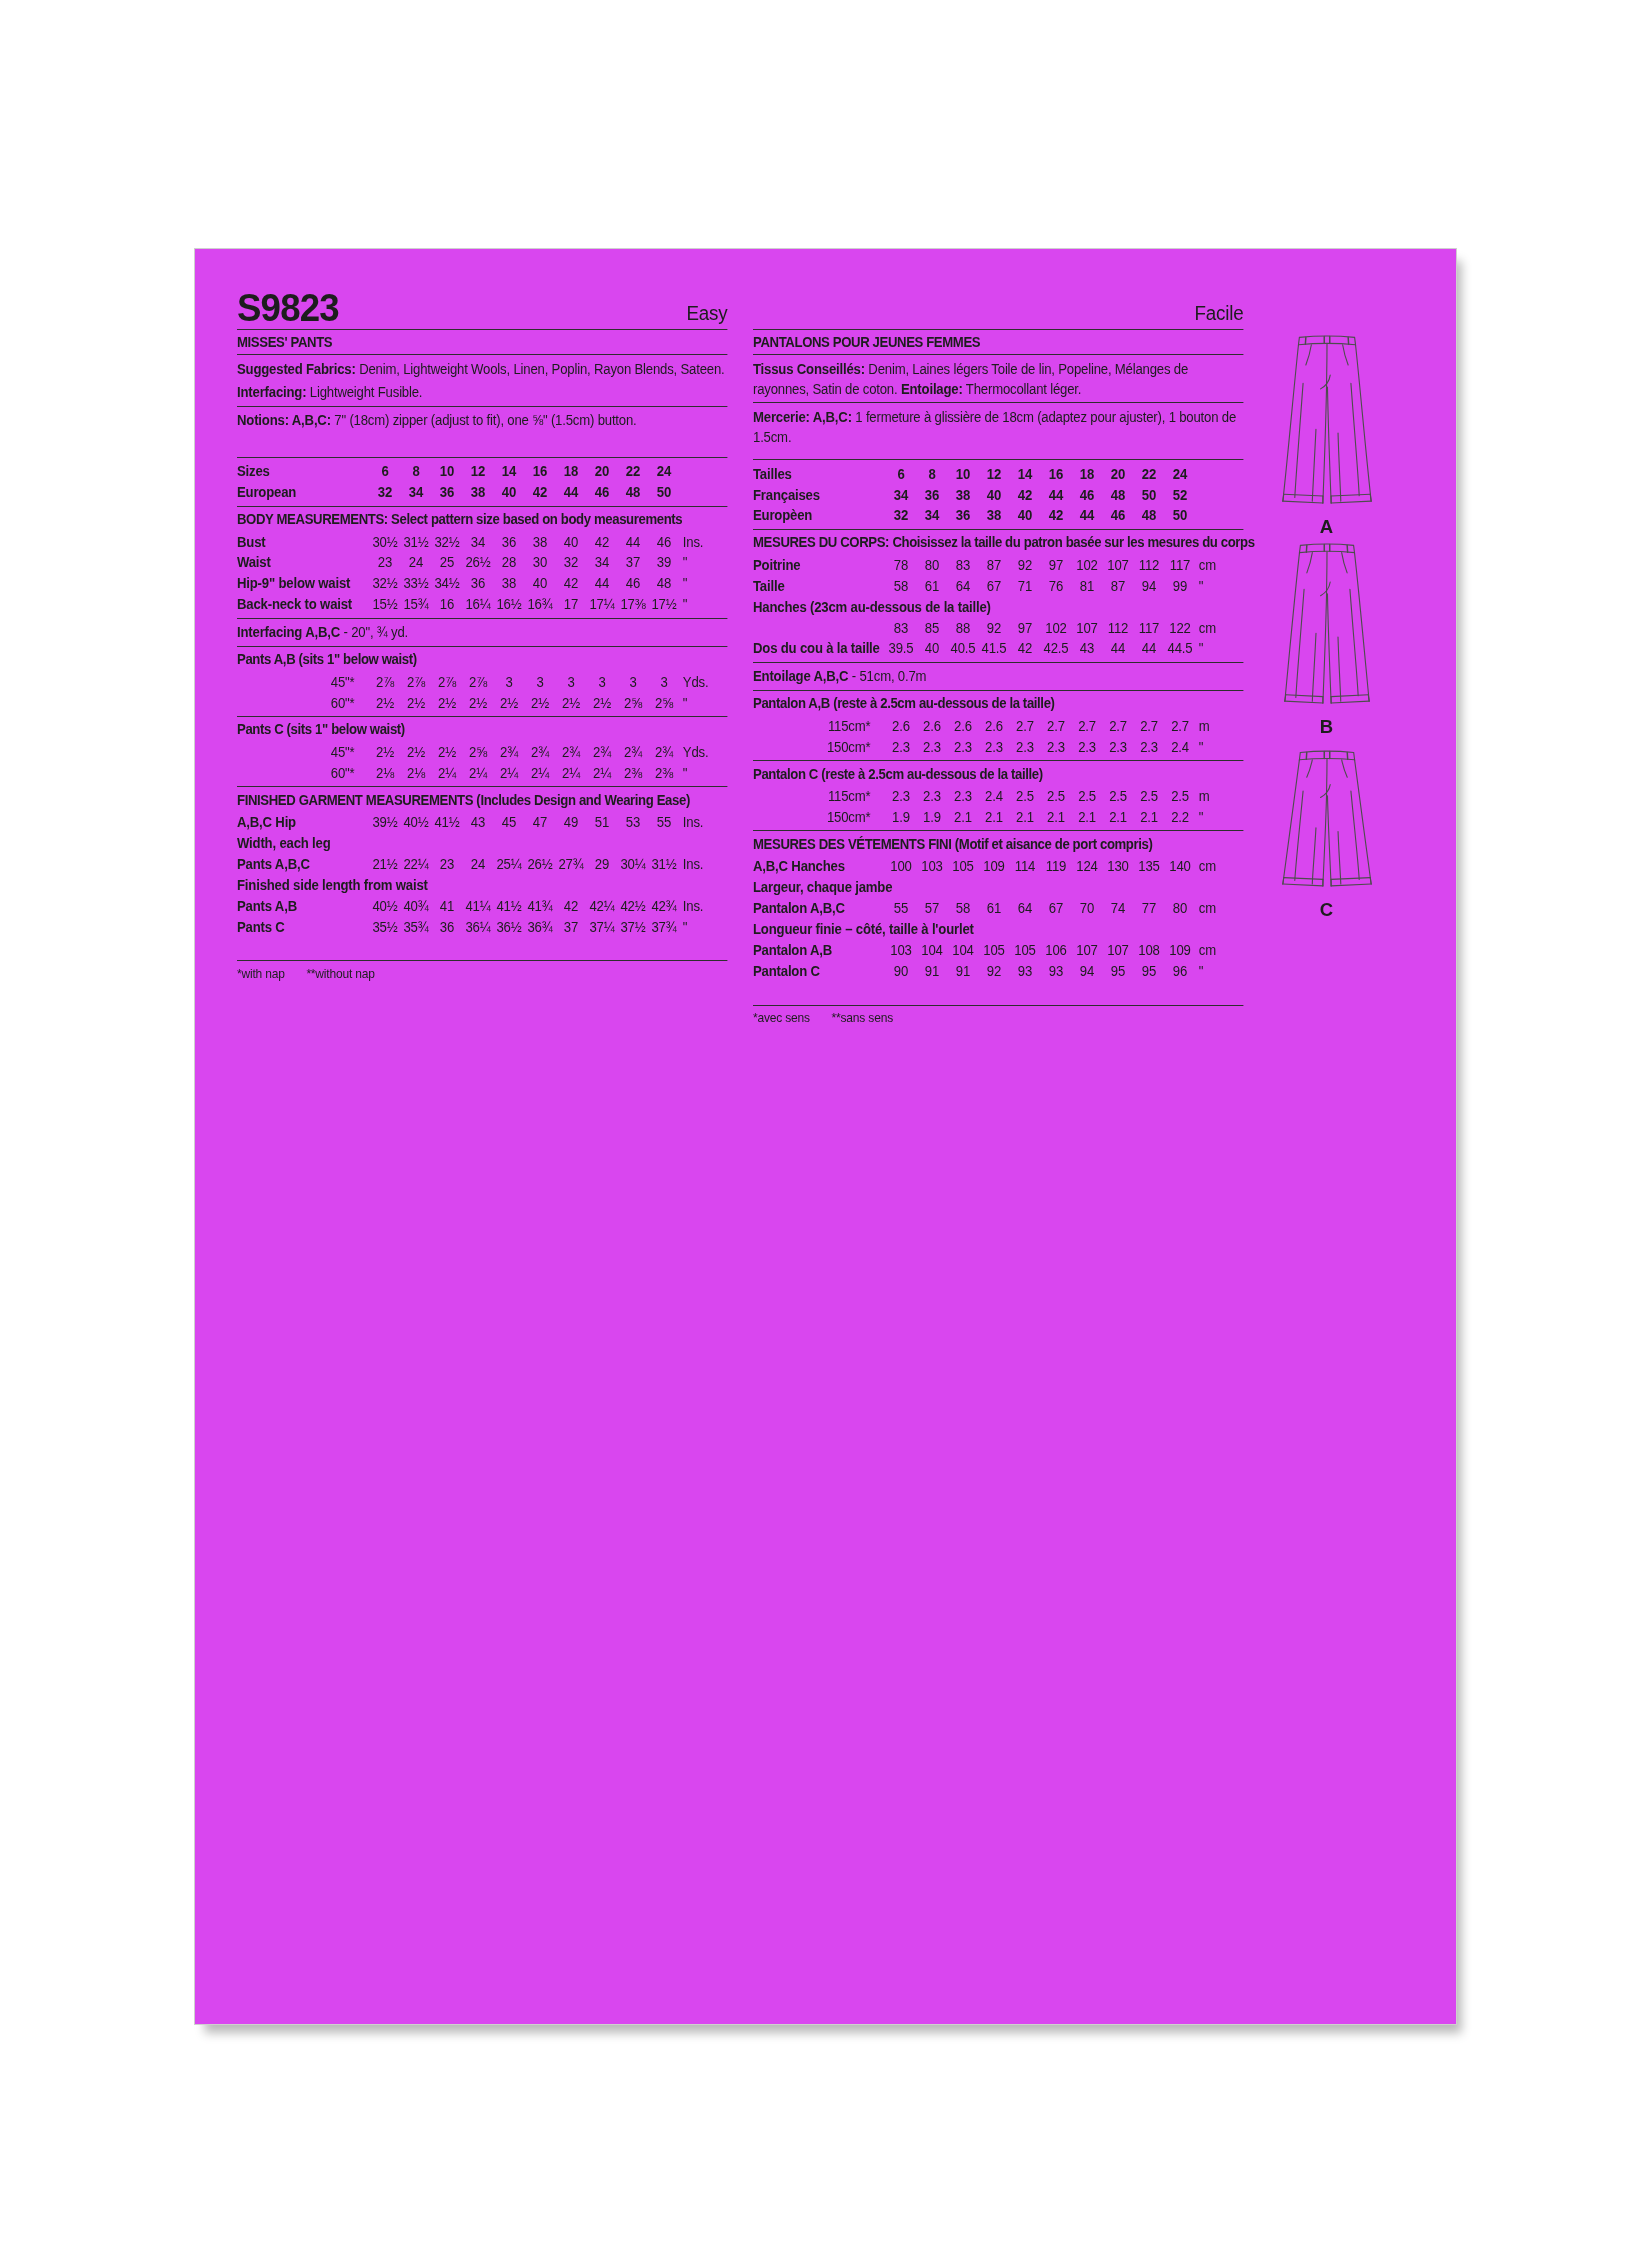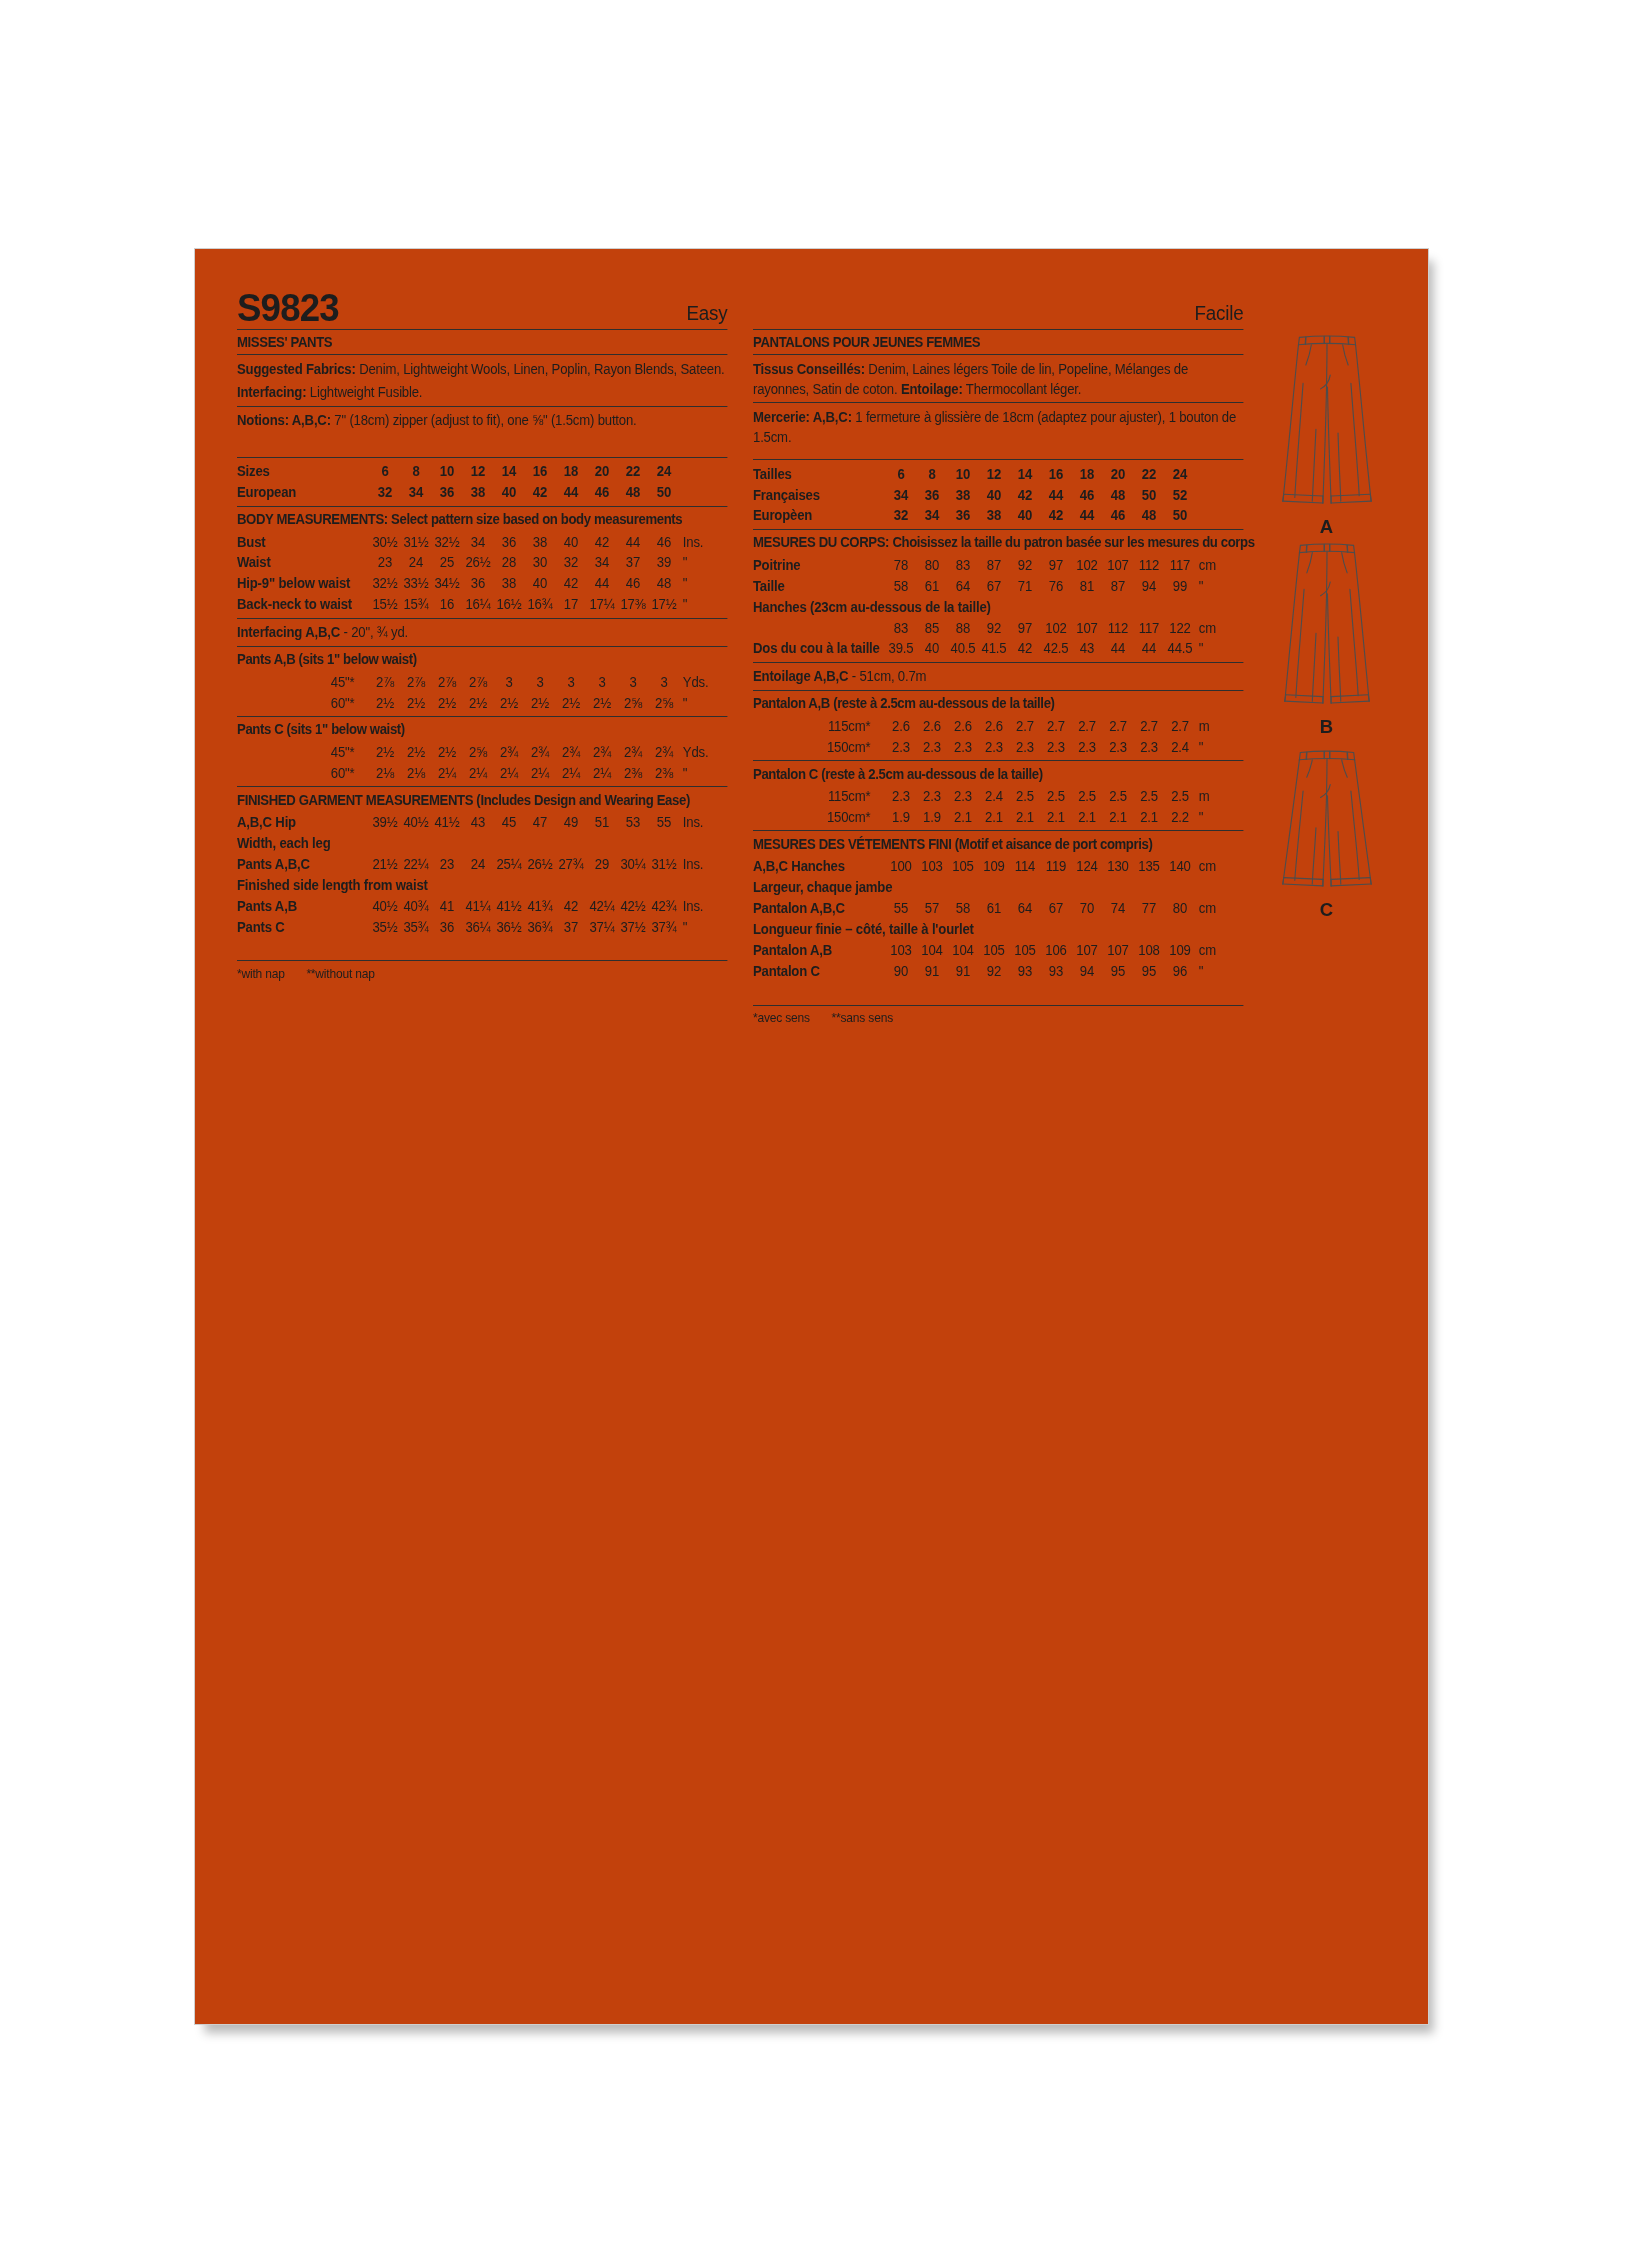--- a/index.html
+++ b/index.html
@@ -3,23 +3,23 @@
 <meta charset="utf-8">
 <style>
   :root{
     --ink:#1d1d1d;
     --rule:#2e2e2e;
     --page-border:#cfcfcf;
   }
   html,body{margin:0;padding:0;background:#ffffff;}
   .canvas{position:relative;width:1643px;height:2258px;background:#ffffff;overflow:hidden;
           font-family:"Liberation Sans","DejaVu Sans",sans-serif;color:var(--ink);}
-  .sheet{position:absolute;left:194px;top:248px;width:1233px;height:1775px;background:#c2410c;
+  .sheet{position:absolute;left:194px;top:248px;width:1233px;height:1775px;background:#d946ef;
          border:0.9px solid var(--page-border);
-         box-shadow:8px 10.6px 9.7px -2.6px rgba(0,0,0,0.28);}
+         box-shadow:8px 10.6px 9.7px -2.6px rgba(0,0,0,0.28);padding-left:28px;}
   
   .col{position:absolute;top:37px;width:522px;transform:scaleX(0.9395);transform-origin:left top;
        letter-spacing:-0.2px;}
   .col-en{left:42px;}
   .col-fr{left:558px;}
   .title-row{display:flex;justify-content:space-between;align-items:flex-end;height:39px;}
   .code{font-size:39px;font-weight:700;letter-spacing:-0.9px;line-height:35px;}
   .difficulty{font-size:20px;line-height:23px;}
   .rule{border:none;border-top:1.8px solid var(--rule);margin:3.5px 0;}
   .rule.thin{border-top-width:1.8px;}

